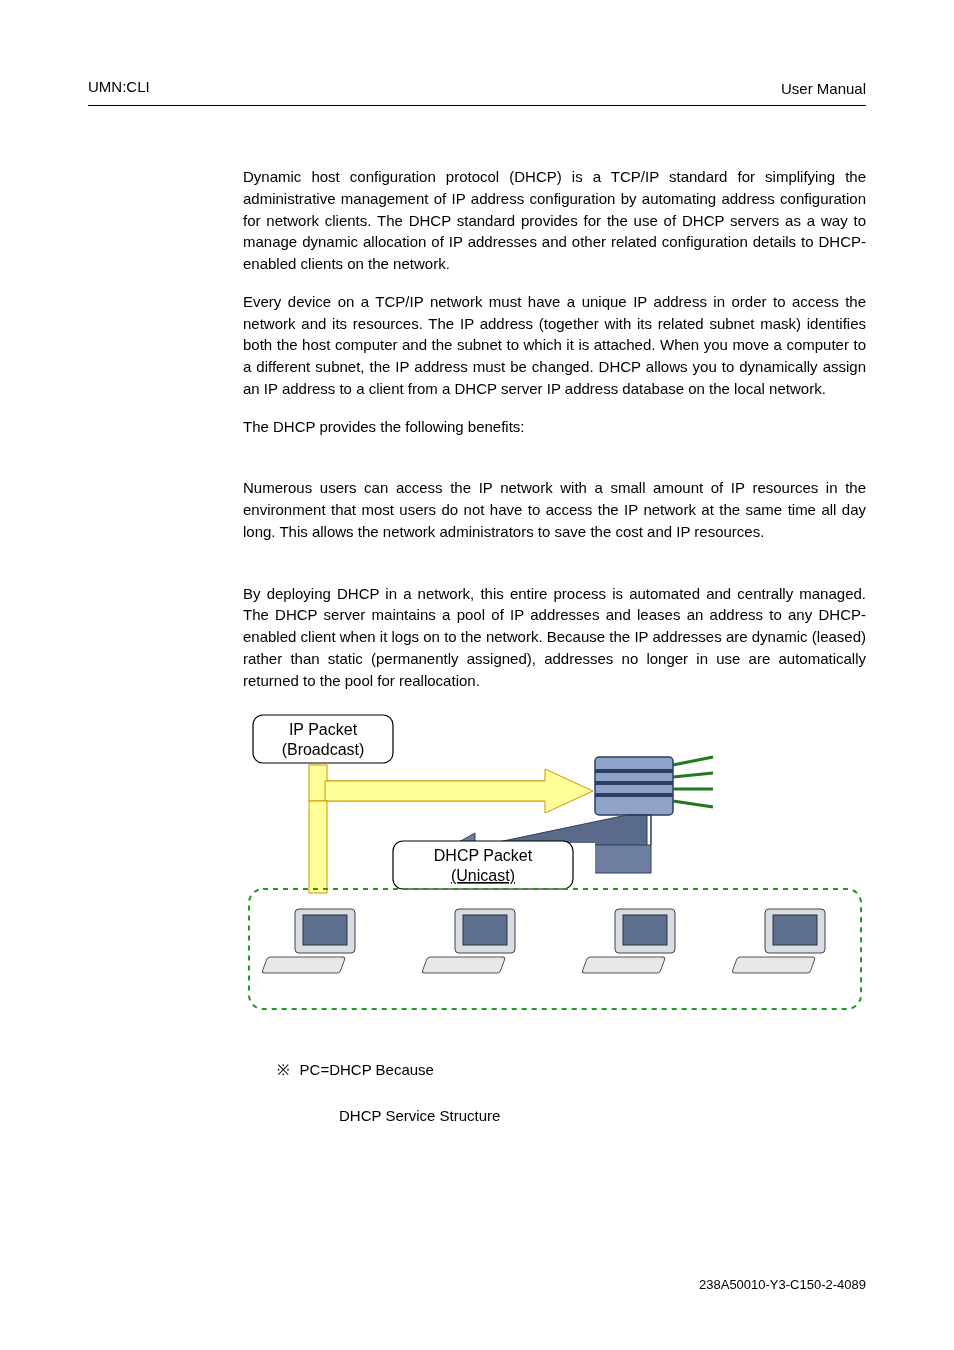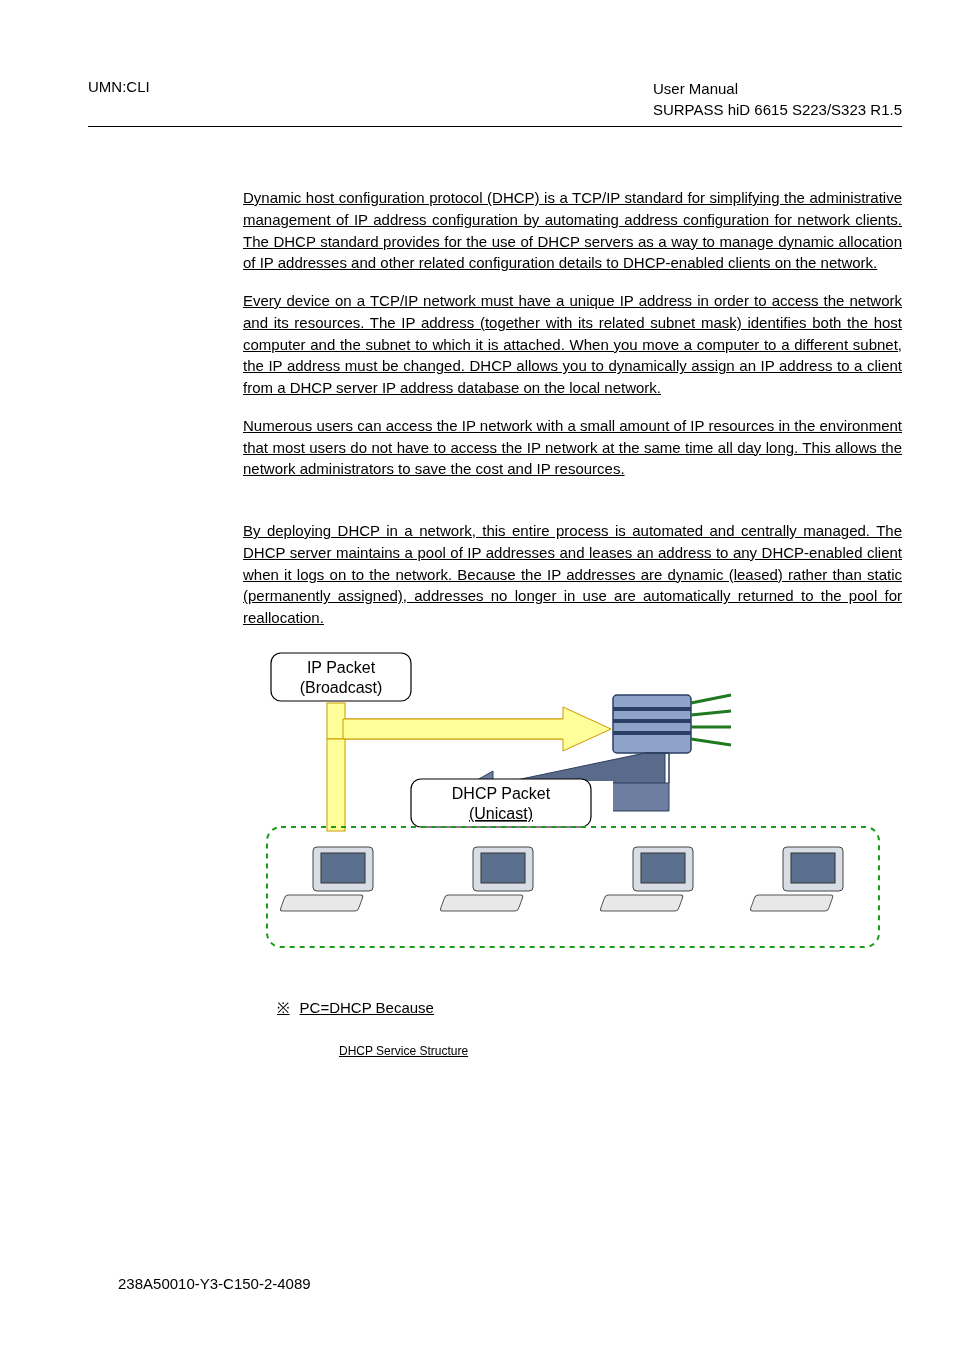--- a/index.html
+++ b/index.html
@@ -1,44 +1,44 @@
 <!DOCTYPE html>
 <html><head>
 <meta charset="utf-8">
 <style>
   * { box-sizing: border-box; margin: 0; padding: 0; }
   html, body { width: 954px; height: 1350px; background: #fff; font-family: Arial, Helvetica, sans-serif; color: #000; }
-  .page { position: relative; width: 954px; height: 1350px; padding: 78px 52px 60px 88px; }
+  .page { position: relative; width: 954px; height: 1350px; padding: 78px 88px 60px 88px; }
   .header { display: flex; justify-content: space-between; font-size: 15px; margin-bottom: 6px; }
   .header-right { text-align: left; line-height: 1.4; }
   .hr { border: none; border-top: 1.5px solid #000; margin-bottom: 60px; }
-  .content { margin-left: 155px; margin-right: 0; font-size: 15px; line-height: 1.45; text-decoration: underline; }
+  .content { margin-left: 155px; margin-right: 0; font-size: 15px; line-height: 1.45; }
   .para { margin-bottom: 16px; text-align: justify; }
   .single { margin-bottom: 40px; }
   .figure { display: block; margin: 18px auto 6px auto; }
   .caption-row { display: flex; align-items: center; gap: 10px; font-size: 15px; margin-left: 34px; margin-top: 10px; margin-bottom: 24px; }
-  .fig-caption { font-size: 12px; margin-left: 96px; }
-  .footer { position: absolute; bottom: 58px; left: 88px; right: 88px; display: flex; justify-content: flex-start; font-size: 15px; margin-left: 30px; }
+  .fig-caption { font-size: 15px; margin-left: 96px; }
+  .footer { position: absolute; bottom: 58px; left: 88px; right: 88px; display: flex; justify-content: flex-end; font-size: 13px; }
 </style>
 </head>
 <body>
 
 <div class="page">
   <div class="header">
     <div>UMN:CLI</div>
     <div class="header-right">
       <div>User Manual</div>
-      <div>SURPASS hiD 6615 S223/S323 R1.5</div>
     </div>
   </div>
   <hr class="hr">
 
   <div class="content">
     <p class="para">Dynamic host configuration protocol (DHCP) is a TCP/IP standard for simplifying the administrative management of IP address configuration by automating address configuration for network clients. The DHCP standard provides for the use of DHCP servers as a way to manage dynamic allocation of IP addresses and other related configuration details to DHCP-enabled clients on the network.</p>
     <p class="para">Every device on a TCP/IP network must have a unique IP address in order to access the network and its resources. The IP address (together with its related subnet mask) identifies both the host computer and the subnet to which it is attached. When you move a computer to a different subnet, the IP address must be changed. DHCP allows you to dynamically assign an IP address to a client from a DHCP server IP address database on the local network.</p>
+    <p class="para single">The DHCP provides the following benefits:</p>
     <p class="para single">Numerous users can access the IP network with a small amount of IP resources in the environment that most users do not have to access the IP network at the same time all day long. This allows the network administrators to save the cost and IP resources.</p>
     <p class="para">By deploying DHCP in a network, this entire process is automated and centrally managed. The DHCP server maintains a pool of IP addresses and leases an address to any DHCP-enabled client when it logs on to the network. Because the IP addresses are dynamic (leased) rather than static (permanently assigned), addresses no longer in use are automatically returned to the pool for reallocation.</p>
 
     <svg class="figure" width="620" height="340" viewBox="0 0 620 340">
 
       <rect x="0" y="0" width="620" height="340" fill="#ffffff"></rect>
 
       <g>
         <rect x="8" y="6" width="140" height="48" rx="10" ry="10" fill="#fff" stroke="#000" stroke-width="1.2"></rect>
         <text x="78" y="26" font-family="Arial" font-size="16" text-anchor="middle">IP Packet</text>

